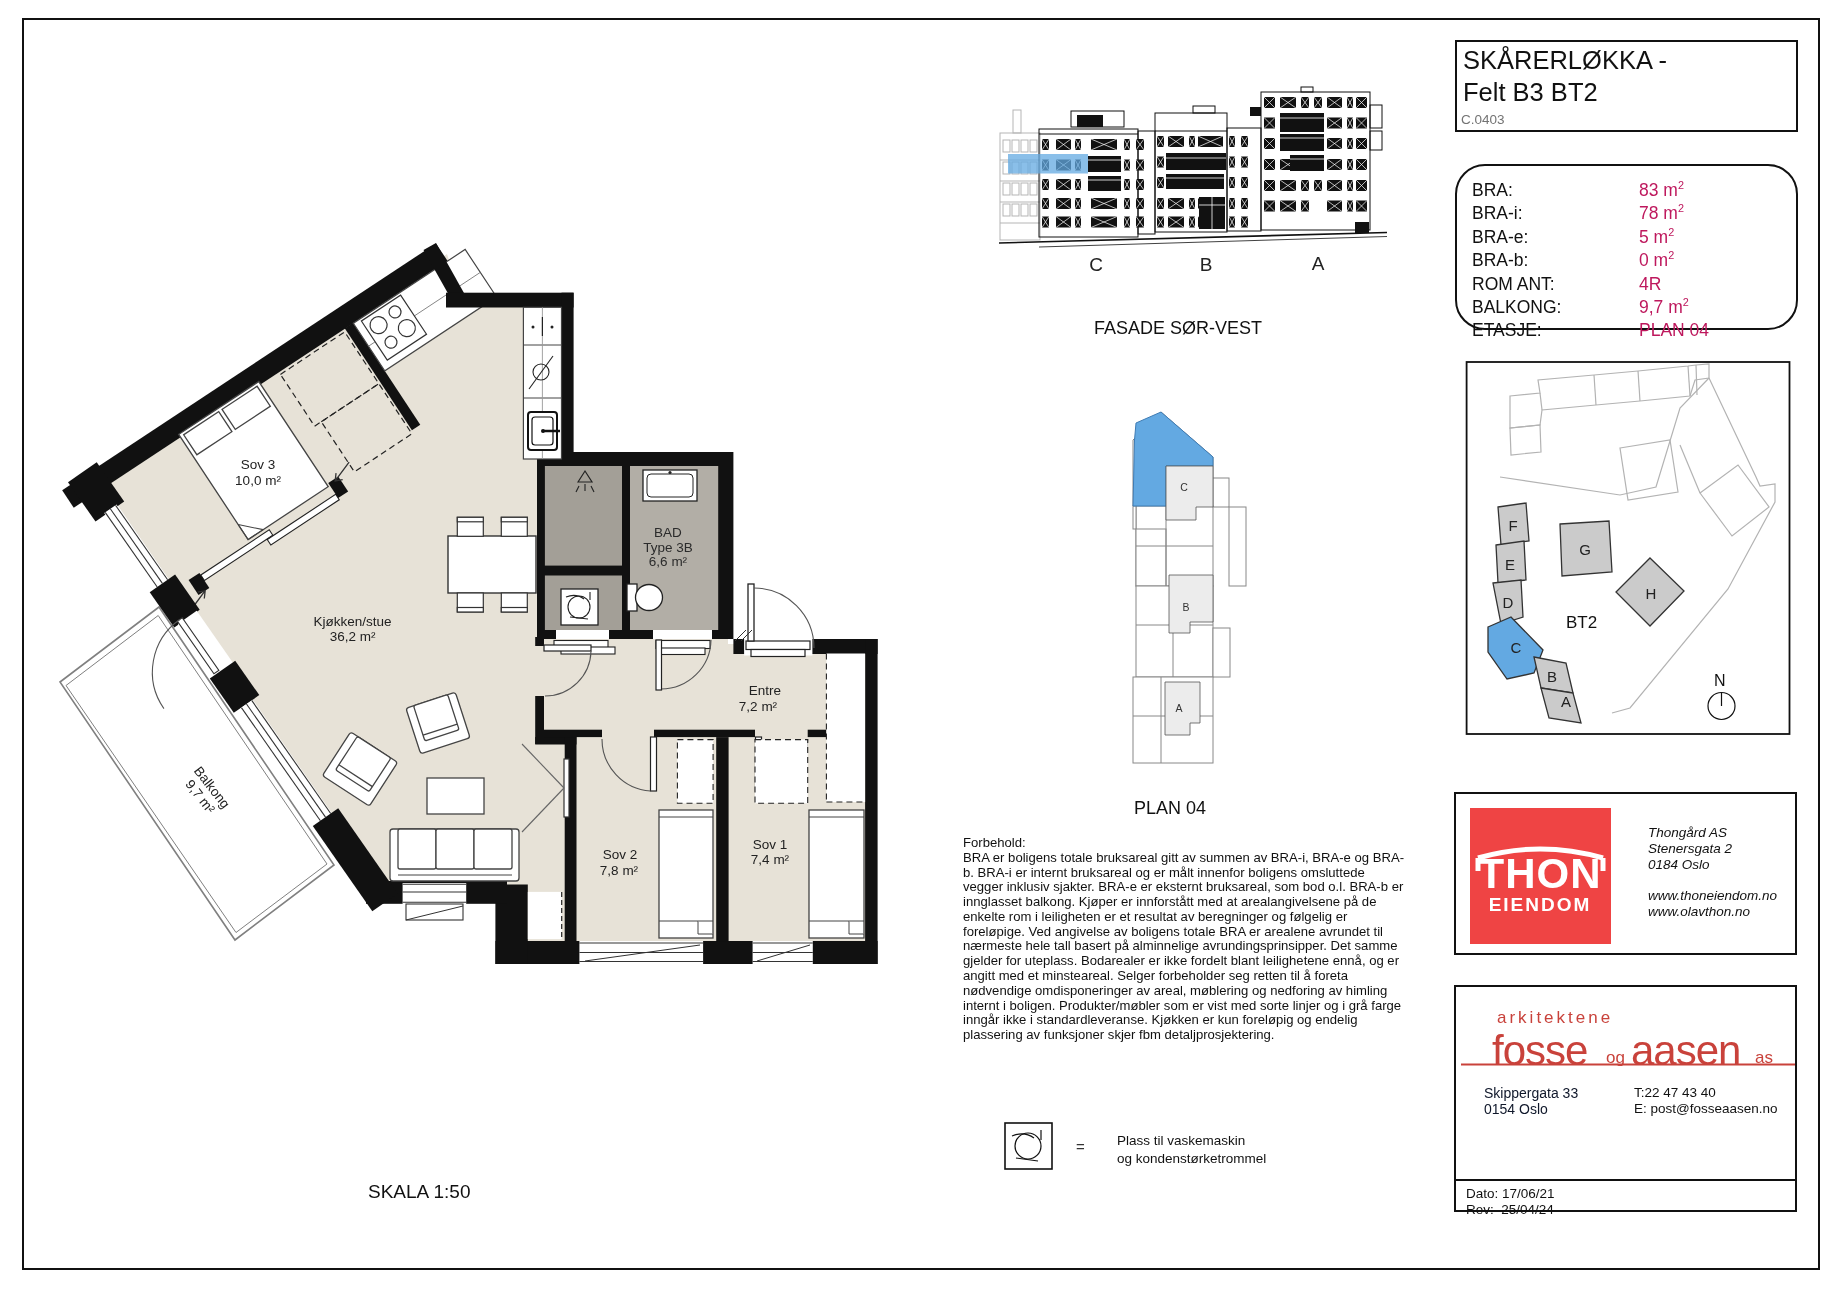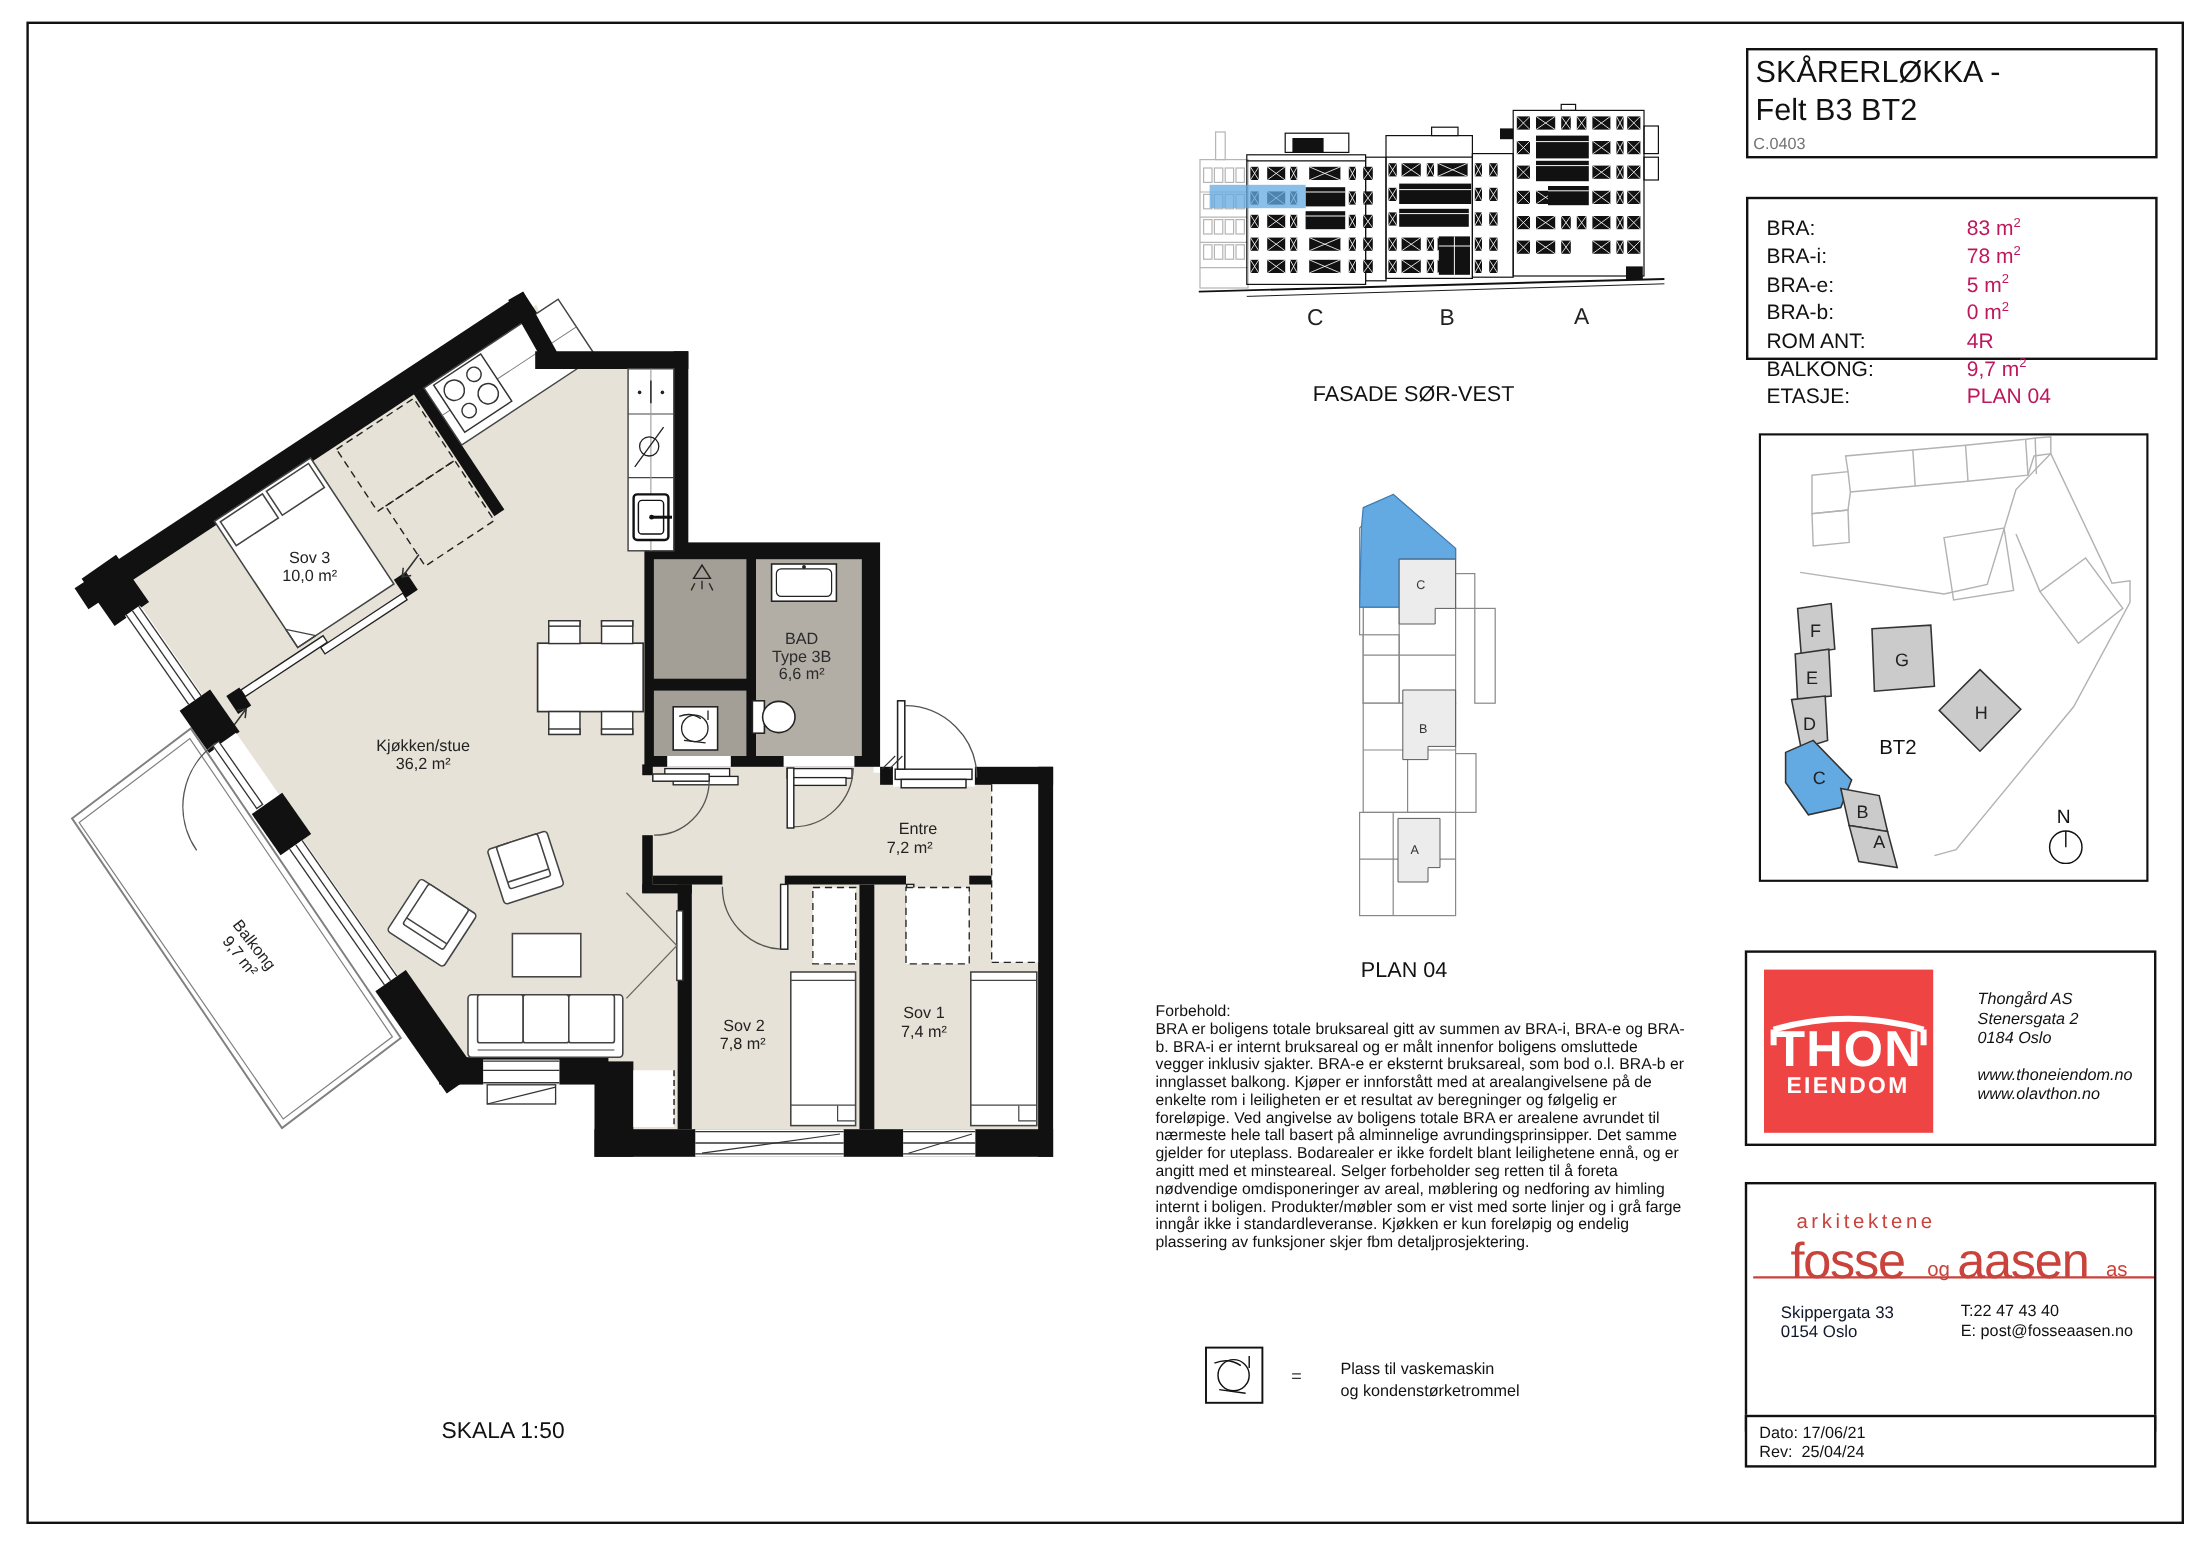--- a/index.html
+++ b/index.html
@@ -767,21 +767,21 @@
 internt i boligen. Produkter/møbler som er vist med sorte linjer og i grå farge<br>
 inngår ikke i standardleveranse. Kjøkken er kun foreløpig og endelig<br>
 plassering av funksjoner skjer fbm detaljprosjektering.
 </div>
 
 <div class="box" style="left:1455px;top:40px;width:343px;height:92px;">
   <div class="abs" style="left:6px;top:2px;font-size:25.5px;line-height:32px;color:#111;">SKÅRERLØKKA -<br>Felt B3 BT2</div>
   <div class="abs" style="left:4px;top:70px;font-size:13.5px;color:#737373;">C.0403</div>
 </div>
 
-<div class="box" style="left:1455px;top:164px;width:343px;height:136px;">
+<div class="box" style="left:1455px;top:164px;width:343px;height:166px;border-radius:30px;">
   <div class="abs" style="left:15px;top:13px;font-size:17.5px;line-height:23.4px;color:#111;">
     BRA:<br>BRA-i:<br>BRA-e:<br>BRA-b:<br>ROM ANT:<br>BALKONG:<br>ETASJE:
   </div>
   <div class="abs" style="left:182px;top:13px;font-size:17.5px;line-height:23.4px;color:#be185d;">
     83 m<sup>2</sup><br>78 m<sup>2</sup><br>5 m<sup>2</sup><br>0 m<sup>2</sup><br>4R<br>9,7 m<sup>2</sup><br>PLAN 04
   </div>
 </div>
 
 <div class="box" style="left:1454px;top:792px;width:343px;height:163px;">
 
@@ -805,17 +805,17 @@
     <line x1="5" y1="37.5" x2="339" y2="37.5" stroke="#c9423b" stroke-width="2"></line>
     <text x="36" y="38" font-size="42" font-family="Liberation Sans,sans-serif" fill="#c9423b" letter-spacing="-1">fosse</text>
     <text x="150" y="36" font-size="17" font-family="Liberation Sans,sans-serif" fill="#c9423b">og</text>
     <text x="175" y="38" font-size="42" font-family="Liberation Sans,sans-serif" fill="#c9423b" letter-spacing="-1">aasen</text>
     <text x="299" y="36" font-size="17" font-family="Liberation Sans,sans-serif" fill="#c9423b">as</text>
   </svg>
   <div class="abs" style="left:28px;top:98px;font-size:14px;line-height:16px;color:#0f172a;">Skippergata 33<br>0154 Oslo</div>
   <div class="abs" style="left:178px;top:98px;font-size:13.5px;line-height:16px;color:#111;">T:22 47 43 40<br>E: post@fosseaasen.no</div>
 </div>
 
-<div class="box" style="left:1454px;top:1179px;width:343px;height:44px;">
+<div class="box" style="left:1454px;top:1179px;width:343px;height:33px;">
   <div class="abs" style="left:10px;top:5px;font-size:13.5px;line-height:16px;color:#111;">Dato: 17/06/21<br>Rev:&nbsp;&nbsp;25/04/24</div>
 </div>
 
 </div>
 
 </body></html>

